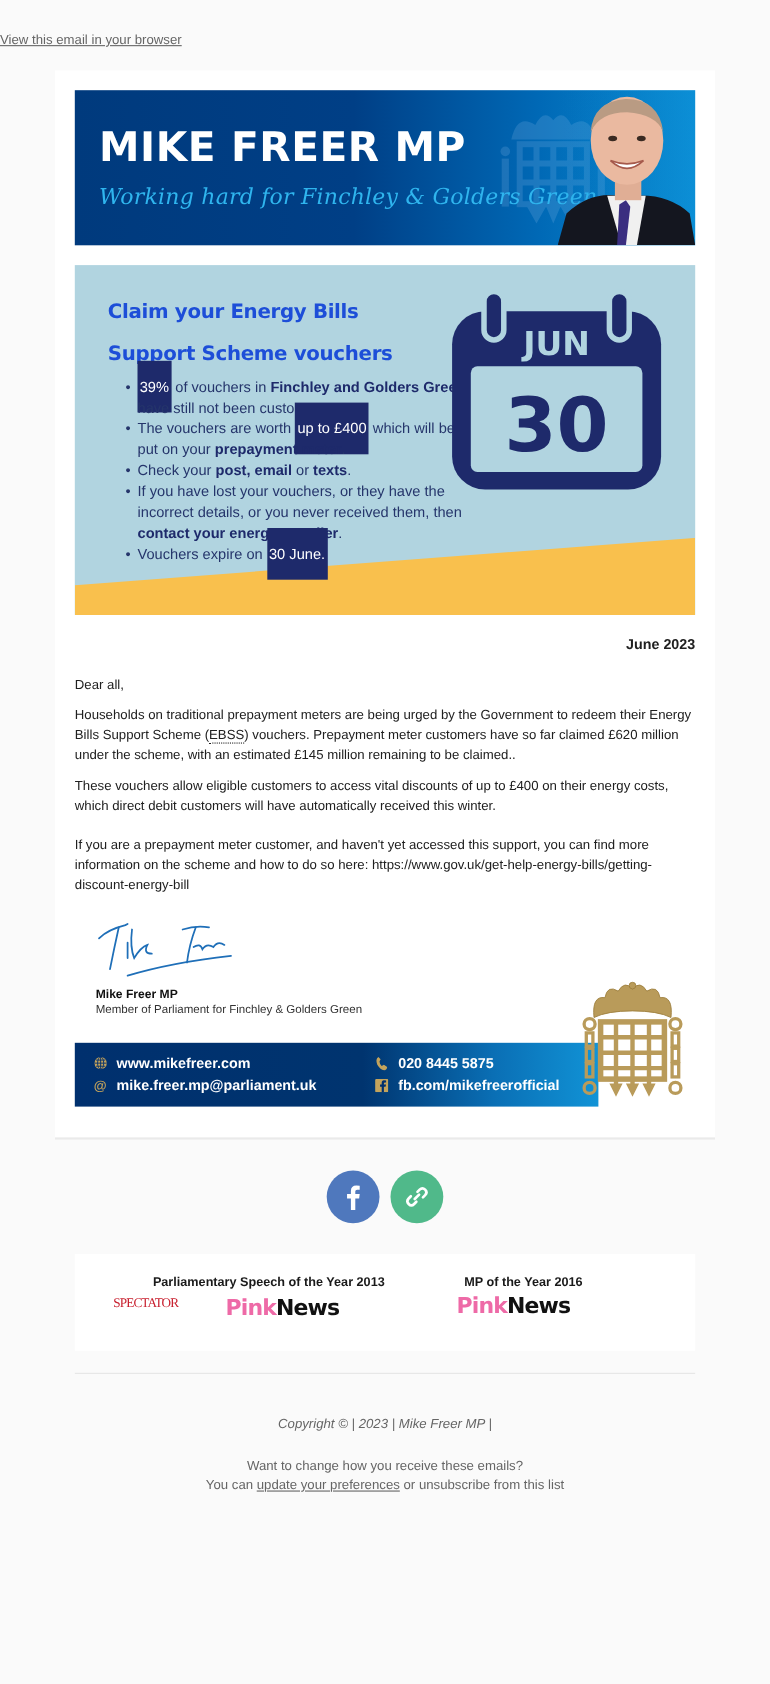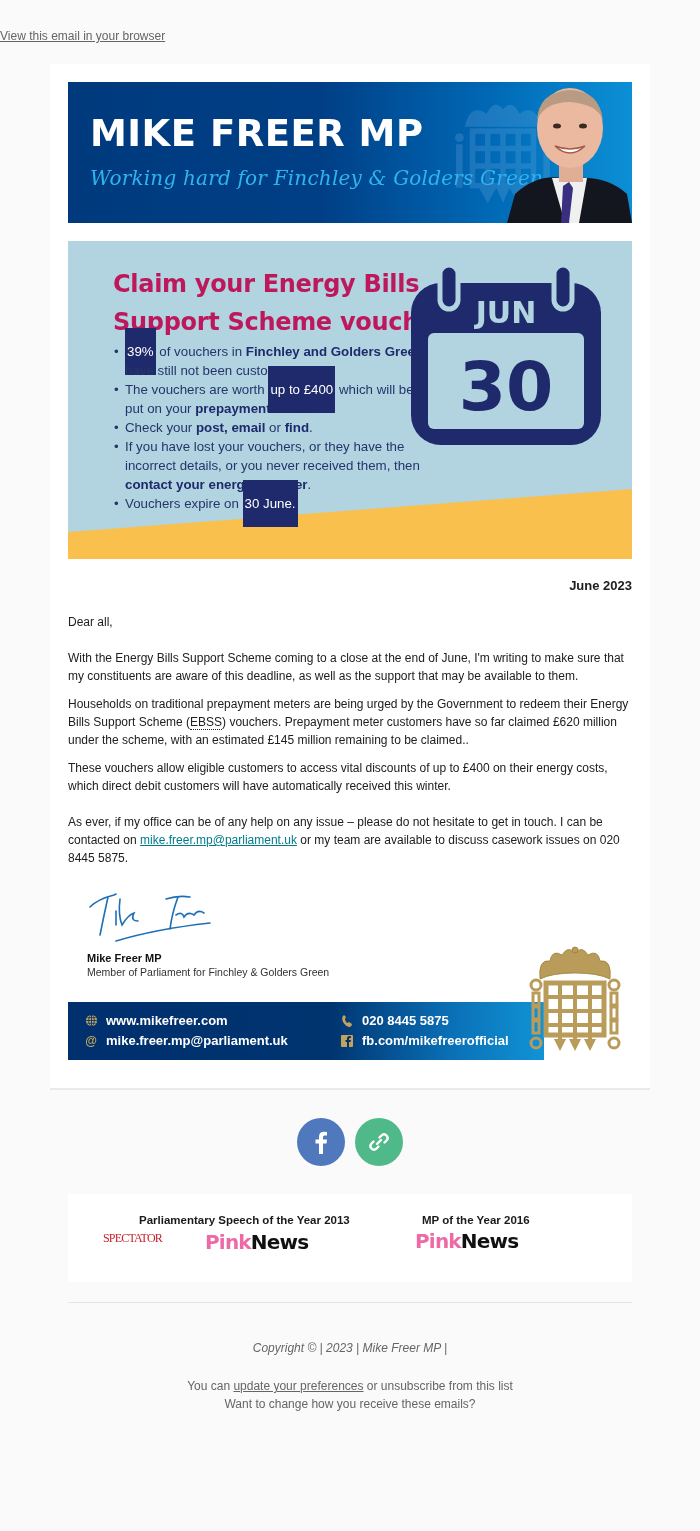--- a/index.html
+++ b/index.html
@@ -17,22 +17,22 @@
   .banner .title { position: absolute; left: 22px; top: 30px; color: #fff; font-family: "DejaVu Sans", sans-serif;
     font-weight: bold; font-size: 37px; letter-spacing: 0.5px; }
   .banner .tagline { position: absolute; left: 22px; top: 84px; color: #2fb5ee; font-family: "DejaVu Serif", serif;
     font-style: italic; font-size: 20px; letter-spacing: 0.2px; }
   .banner .portcullis-bg { position: absolute; left: 380px; top: 12px; width: 110px; height: 120px; opacity: 0.18; }
   .banner .photo { position: absolute; right: 0; top: 0; width: 125px; height: 141px; }
 
   
   .energy { position: relative; width: 564px; height: 318px; margin-top: 18px; background: #b1d4e0; overflow: hidden; }
   .energy .yellow { position: absolute; left: 0; bottom: 0; width: 564px; height: 70px; }
-  .energy h2 { position: absolute; left: 30px; top: 24px; color: #be185d; font-family: "DejaVu Sans", sans-serif;
-    font-weight: bold; font-size: 24px; line-height: 38px; letter-spacing: -0.3px; margin-left: 15px; }
+  .energy h2 { position: absolute; left: 30px; top: 24px; color: #1d4ed8; font-family: "DejaVu Sans", sans-serif;
+    font-weight: bold; font-size: 18px; line-height: 38px; letter-spacing: -0.3px; }
   .energy ul { position: absolute; left: 57px; top: 101px; width: 310px; list-style: none; }
   .energy li { position: relative; color: #25356b; font-size: 13.3px; line-height: 19px; padding-left: 0; }
   .energy li::before { content: "•"; position: absolute; left: -11px; top: 0; color: #25356b; }
   .energy li b { color: #1e2a6b; }
   .energy .hl { background: #1e2a6b; color: #fff; padding: 16px 2px; }
   .energy .calendar { position: absolute; left: 340px; top: 22px; width: 200px; height: 190px; }
 
   
   .letter { font-size: 12px; line-height: 18px; color: #202020; }
   .letter .date { text-align: right; font-weight: bold; font-size: 13px; margin-top: 18px; }
@@ -122,41 +122,40 @@
     <svg class="yellow" viewBox="0 0 564 70" preserveAspectRatio="none">
       <polygon points="0,43 564,0 564,70 0,70" fill="#f9c04d"></polygon>
     </svg>
     <h2>
       <span>Claim your Energy Bills</span><br>
       <span>Support Scheme vouchers</span>
     </h2>
     <ul>
       <li><span class="hl">39%</span><span> of vouchers in </span><b>Finchley and Golders Green</b><span> have still not been customers.</span></li>
       <li><span>The vouchers are worth </span><span class="hl">up to £400</span><span> which will be put on your </span><b>prepayment meter</b><span>.</span></li>
-      <li><span>Check your </span><b>post, email</b><span> or </span><b>find</b><span>.</span></li>
+      <li><span>Check your </span><b>post, email</b><span> or </span><b>texts</b><span>.</span></li>
       <li><span>If you have lost your vouchers, or they have the incorrect details, or you never received them, then </span><b>contact your energy supplier</b><span>.</span></li>
       <li><span>Vouchers expire on </span><span class="hl">30 June.</span></li>
     </ul>
     <svg class="calendar" viewBox="0 0 200 190">
       <rect x="3" y="20" width="190" height="162" rx="30" fill="#1e2a6b"></rect>
       <rect x="20" y="70" width="156" height="96" rx="6" fill="#b1d4e0"></rect>
       <rect x="32" y="2" width="18" height="44" rx="9" fill="#1e2a6b" stroke="#b1d4e0" stroke-width="5"></rect>
       <rect x="146" y="2" width="18" height="44" rx="9" fill="#1e2a6b" stroke="#b1d4e0" stroke-width="5"></rect>
       <text x="98" y="60" text-anchor="middle" font-family="DejaVu Sans, sans-serif" font-weight="bold" font-size="30" fill="#b1d4e0">JUN</text>
       <text x="98" y="147" text-anchor="middle" font-family="DejaVu Sans, sans-serif" font-weight="bold" font-size="68" fill="#1e2a6b">30</text>
     </svg>
   </div>
 
   <div class="letter">
     <div class="date">June 2023</div>
     <p>Dear all,</p>
-    <p>With the Energy Bills Support Scheme coming to a close at the end of June, I'm writing  to make sure that my constituents are aware of this deadline, as well as the support that may be available to them.</p>
     <p class="tight"><span>Households on traditional prepayment meters are being urged by the Government to redeem their Energy Bills Support Scheme (</span><span class="abbr">EBSS</span><span>) vouchers. Prepayment meter customers have so far claimed £620 million under the scheme, with an estimated £145 million remaining to be claimed..</span></p>
     <p class="tight">These vouchers allow eligible customers to access vital discounts of up to £400 on their energy costs, which direct debit customers will have automatically received this winter.</p>
-    <p><span>As ever, if my office can be of any help on any issue – please do not hesitate to get in touch. I can be contacted on </span><a href="#">mike.freer.mp@parliament.uk</a><span> or my team are available to discuss casework issues on 020 8445 5875.</span></p>
+    <p>If you are a prepayment meter customer, and haven't yet accessed this support, you can find more information on the scheme and how to do so here: https://www.gov.uk/get-help-energy-bills/getting-discount-energy-bill</p>
   </div>
 
   <div class="sig">
     <svg class="signature" viewBox="0 0 130 62">
       <g fill="none" stroke="#1f6fb8" stroke-width="1.6" stroke-linecap="round">
         <path d="M4 22 Q12 14 28 10 L30 9"></path>
         <path d="M22 12 Q18 30 14 50"></path>
         <path d="M30 26 L30 40"></path>
         <path d="M34 14 Q32 30 36 40 Q42 30 48 28 Q44 36 52 36"></path>
         <path d="M80 14 Q92 10 104 12"></path>
@@ -254,17 +253,17 @@
   <div class="pink" style="left:137px; top:36px;"><span class="p">Pink</span><span class="n">News</span></div>
   <div class="award-cap" style="left:354px; top:20px;">MP of the Year 2016</div>
   <div class="pink" style="left:347px; top:35px;"><span class="p">Pink</span><span class="n">News</span></div>
 </div>
 
 <div class="divider"></div>
 
 <div class="footer">
   <div class="copy">Copyright © | 2023 | Mike Freer MP |</div>
   <div class="pref">
+    <div>Want to change how you receive these emails?</div>
     <div><span>You can </span><a href="#">update your preferences</a><span> or unsubscribe from this list</span></div>
-    <div>Want to change how you receive these emails?</div>
   </div>
 </div>
 <div style="height:30px;"></div>
 
 </body></html>

